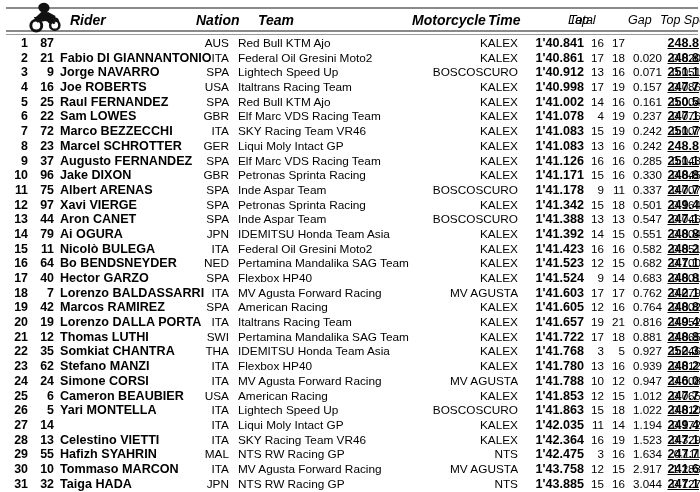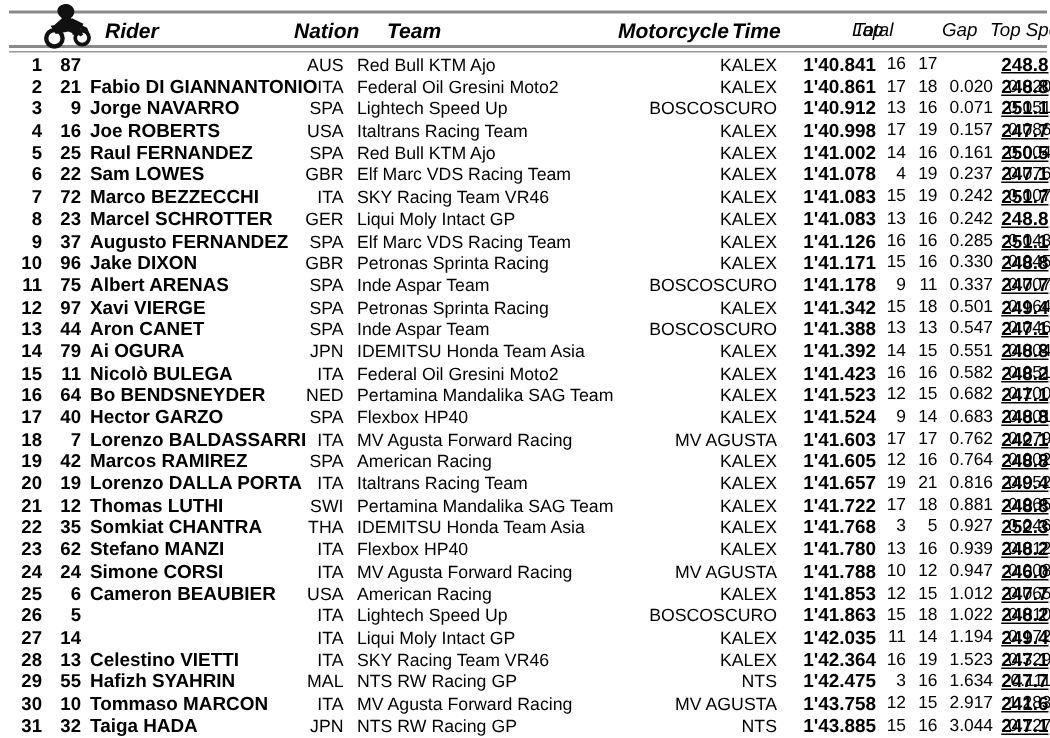--- a/index.html
+++ b/index.html
@@ -479,20 +479,21 @@
       <div class="cell r-time">1'41.853</div>
       <div class="cell r-lap">12</div>
       <div class="cell r-tot">15</div>
       <div class="cell r-gap1">1.012</div>
       <div class="cell r-gap2">0.065</div>
       <div class="cell r-spd">247.7</div>
     </div>
     <div class="row">
       <div class="cell r-pos">26</div>
       <div class="cell r-num">5</div>
+      <div class="cell r-name">Yari MONTELLA</div>
       <div class="cell r-nat">ITA</div>
       <div class="cell r-team">Lightech Speed Up</div>
       <div class="cell r-moto">BOSCOSCURO</div>
       <div class="cell r-time">1'41.863</div>
       <div class="cell r-lap">15</div>
       <div class="cell r-tot">18</div>
       <div class="cell r-gap1">1.022</div>
       <div class="cell r-gap2">0.010</div>
       <div class="cell r-spd">248.2</div>
     </div>

